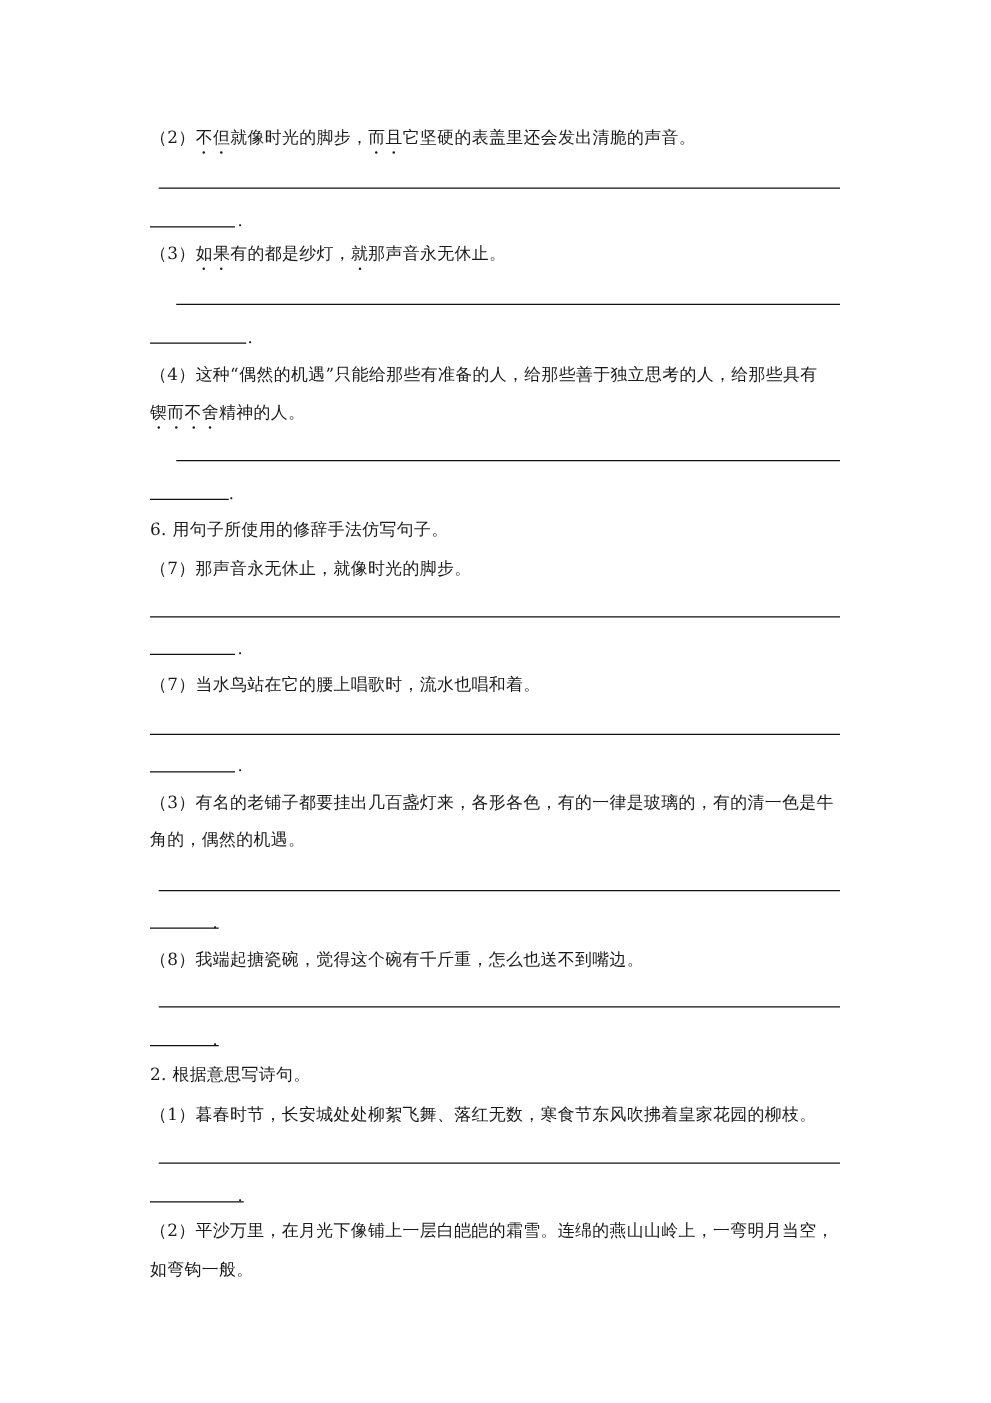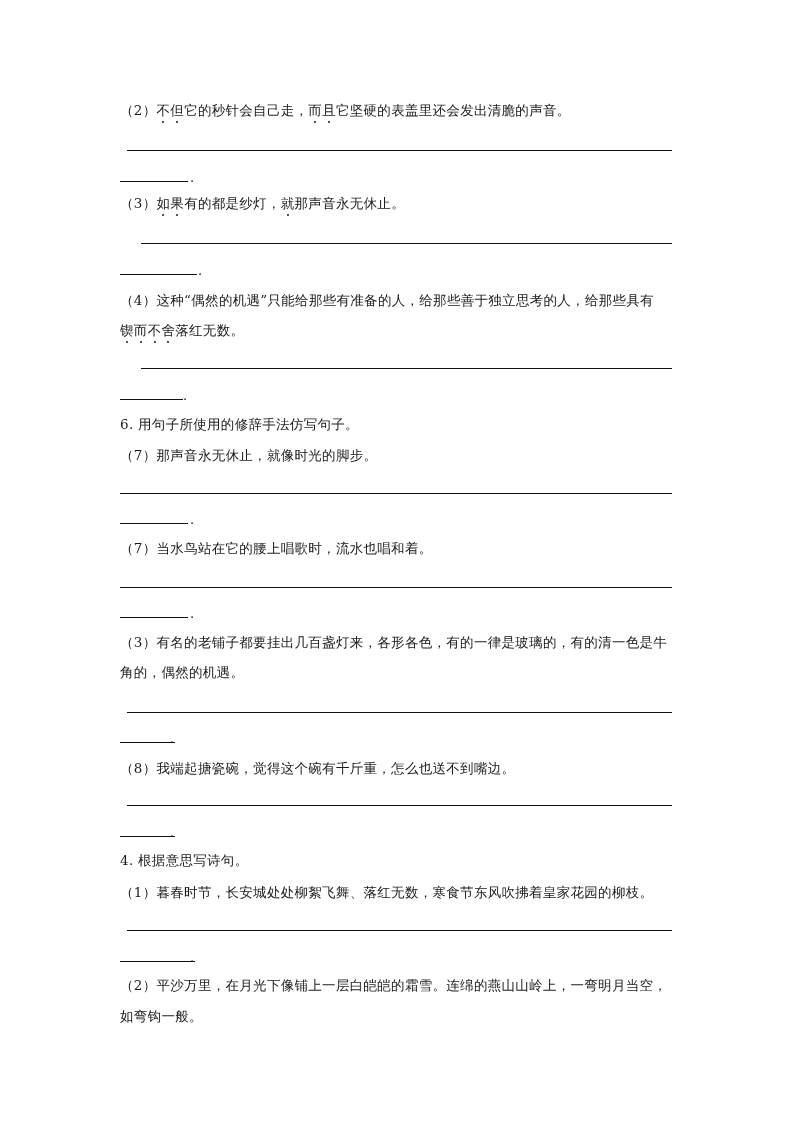--- a/index.html
+++ b/index.html
@@ -8,38 +8,38 @@
   .txt { position: absolute; left: 120px; font-size: 13.5px; line-height: 16px; white-space: nowrap; letter-spacing: 0.3px; }
   .em { position: relative; display: inline-block; }
   .em::after { content: ""; position: absolute; left: 50%; bottom: -5px; width: 2px; height: 2px; margin-left: -1px; background: #1a1a1a; border-radius: 50%; }
   .line { position: absolute; height: 0; border-top: 1.3px solid #111; }
   .dot { position: absolute; font-size: 13px; line-height: 13px; }
 </style>
 </head>
 <body>
 
 <div class="txt" style="top:102px">
-  <span>（2）</span><span class="em">不</span><span class="em">但</span><span>它的秒针会自己走，</span><span class="em">而</span><span class="em">且</span><span>它坚硬的表盖里还会发出清脆的声音。</span>
+  <span>（2）</span><span class="em">不</span><span class="em">但</span><span>就像时光的脚步，</span><span class="em">而</span><span class="em">且</span><span>它坚硬的表盖里还会发出清脆的声音。</span>
 </div>
 <div class="line" style="top:150px; left:127px; width:545px"></div>
 <div class="line" style="top:181px; left:120px; width:68px"></div>
 <div class="dot" style="top:171px; left:190px">.</div>
 
 <div class="txt" style="top:195px">
   <span>（3）</span><span class="em">如</span><span class="em">果</span><span>有的都是纱灯，</span><span class="em">就</span><span>那声音永无休止。</span>
 </div>
 <div class="line" style="top:243px; left:141px; width:531px"></div>
 <div class="line" style="top:274px; left:120px; width:77px"></div>
 <div class="dot" style="top:264px; left:198px">.</div>
 
 <div class="txt" style="top:292px">
   <span>（4）</span><span>这种“偶然的机遇”只能给那些有准备的人，给那些善于独立思考的人，给那些具有</span>
 </div>
 <div class="txt" style="top:322px">
-  <span class="em">锲</span><span class="em">而</span><span class="em">不</span><span class="em">舍</span><span>落红无数。</span>
+  <span class="em">锲</span><span class="em">而</span><span class="em">不</span><span class="em">舍</span><span>精神的人。</span>
 </div>
 <div class="line" style="top:368px; left:141px; width:531px"></div>
 <div class="line" style="top:399px; left:120px; width:63px"></div>
 <div class="dot" style="top:389px; left:183px">.</div>
 
 <div class="txt" style="top:416px">6. 用句子所使用的修辞手法仿写句子。</div>
 
 <div class="txt" style="top:447px">（7）那声音永无休止，就像时光的脚步。</div>
 <div class="line" style="top:493px; left:120px; width:552px"></div>
 <div class="line" style="top:523px; left:120px; width:68px"></div>
@@ -54,21 +54,21 @@
 <div class="txt" style="top:664px">角的，偶然的机遇。</div>
 <div class="line" style="top:712px; left:127px; width:545px"></div>
 <div class="line" style="top:742px; left:120px; width:55px"></div>
 <div class="dot" style="top:732px; left:170px">.</div>
 
 <div class="txt" style="top:760px">（8）我端起搪瓷碗，觉得这个碗有千斤重，怎么也送不到嘴边。</div>
 <div class="line" style="top:805px; left:127px; width:545px"></div>
 <div class="line" style="top:836px; left:120px; width:55px"></div>
 <div class="dot" style="top:826px; left:170px">.</div>
 
-<div class="txt" style="top:852px">4. 根据意思写诗句。</div>
+<div class="txt" style="top:852px">2. 根据意思写诗句。</div>
 
 <div class="txt" style="top:884px">（1）暮春时节，长安城处处柳絮飞舞、落红无数，寒食节东风吹拂着皇家花园的柳枝。</div>
 <div class="line" style="top:930px; left:127px; width:545px"></div>
 <div class="line" style="top:961px; left:120px; width:75px"></div>
 <div class="dot" style="top:951px; left:190px">.</div>
 
 <div class="txt" style="top:977px">（2）平沙万里，在月光下像铺上一层白皑皑的霜雪。连绵的燕山山岭上，一弯明月当空，</div>
 <div class="txt" style="top:1008px">如弯钩一般。</div>
 
 </body></html>

